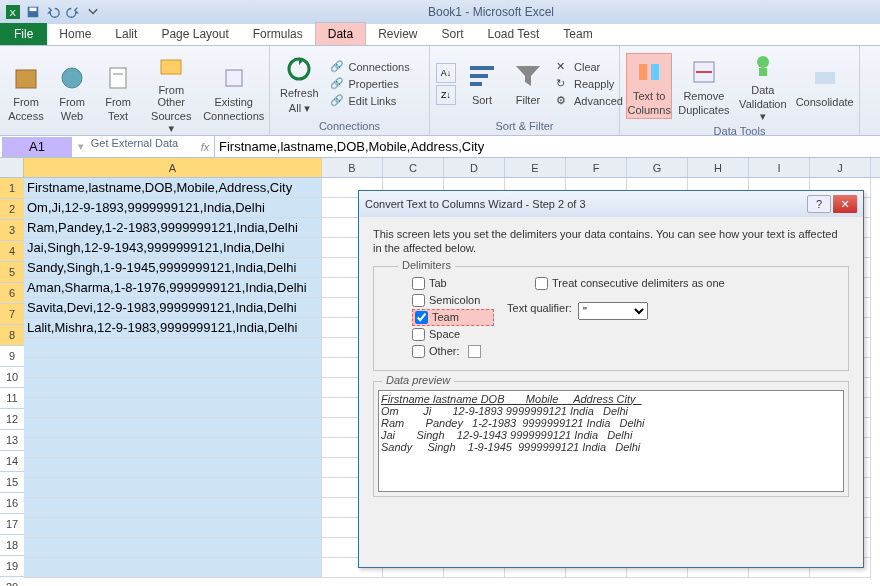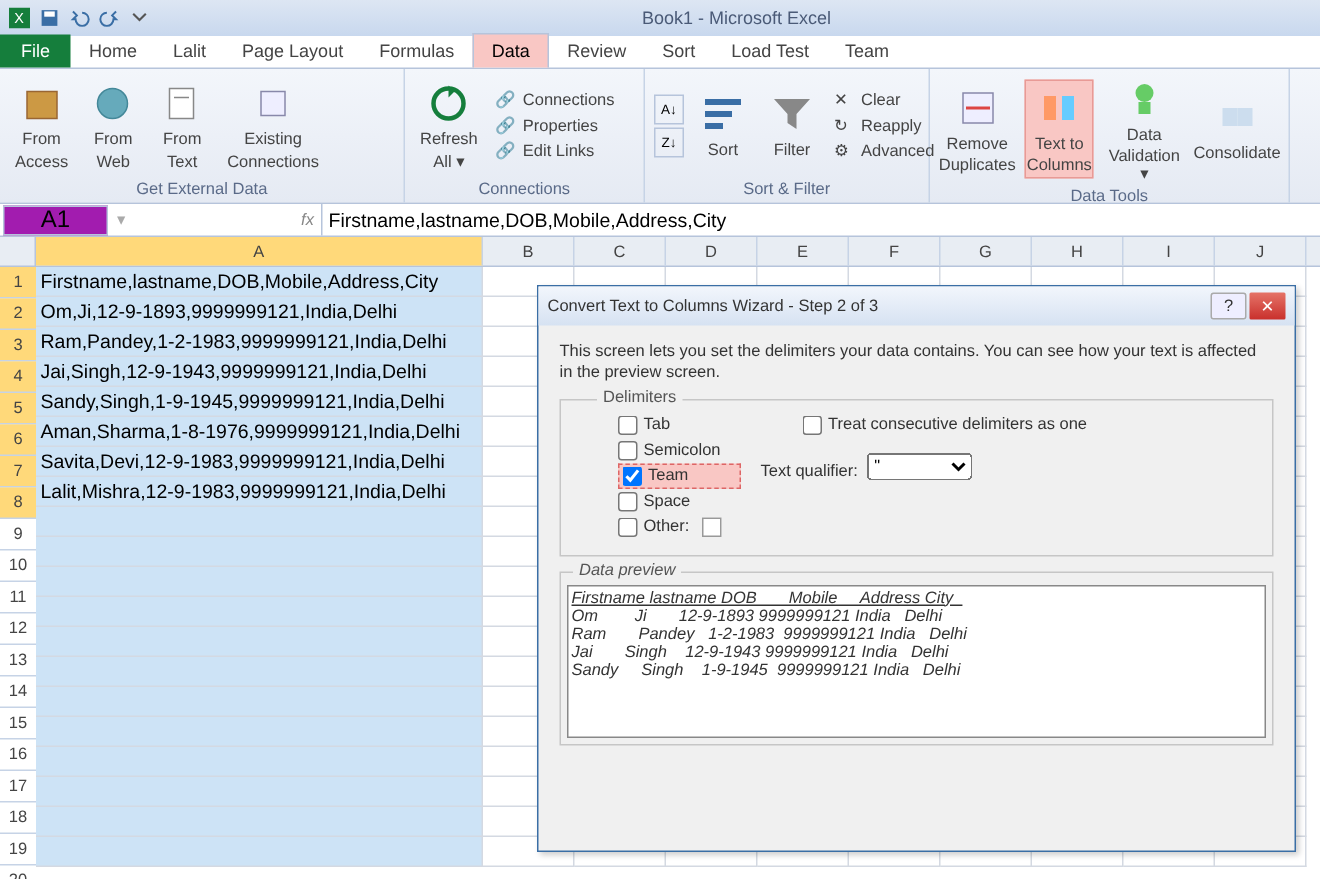--- a/index.html
+++ b/index.html
@@ -27,21 +27,21 @@
 .rbtn .ic { width:32px; height:32px; display:flex; align-items:center; justify-content:center; }
 .rbtn span { line-height:1.1; }
 .small-list { display:flex; flex-direction:column; gap:1px; }
 .small-list .sitem { display:flex; align-items:center; gap:4px; padding:1px 2px; color:#444; }
 .small-list .sitem .sic { width:14px; height:14px; }
 .rbtn.highlight { background:#f9c7c4; border:1px solid #e89a96; }
 
 
 .formula-row { height:22px; display:flex; border-bottom:1px solid #b6c4db; }
 .name-box { width:215px; border-right:1px solid #b6c4db; display:flex; align-items:center; }
-.name-box input { border:none; padding:0 6px; width:70px; height:20px; outline:none; background:#a21caf; border:1px solid #b6c4db; margin:0 2px; font-size:16px; text-align:center; }
+.name-box input { border:none; padding:0 6px; width:70px; height:20px; outline:none; background:#c4b5fd; border:1px solid #b6c4db; margin:0 2px; font-size:13px; text-align:center; }
 .fx { width:18px; text-align:center; color:#888; font-style:italic; }
 .formula-bar { flex:1; display:flex; align-items:center; padding:0 4px; font-size:13px; }
 
 
 .grid-area { position:relative; display:flex; height:428px; }
 .col-hdrs { height:20px; background:#e8edf3; border-bottom:1px solid #b6c4db; display:flex; }
 .col-hdrs .ch { border-right:1px solid #c6d3e6; text-align:center; line-height:20px; color:#444; }
 .ch.A { width:298px; background:#ffd97a; }
 .ch.o { width:61px; }
 .rh { width:24px; text-align:center; line-height:20px; border-bottom:1px solid #c6d3e6; color:#444; }
@@ -62,21 +62,21 @@
 .dlg-body { padding:10px 14px; font-size:11px; color:#333; }
 .dlg-instr { margin-bottom:10px; line-height:1.3; }
 .fieldset { border:1px solid #c6c6c6; padding:8px 10px 10px; margin-bottom:10px; position:relative; }
 .fieldset .legend { position:absolute; top:-8px; left:24px; background:#f0f0f0; padding:0 4px; color:#555; }
 .chk-col { display:inline-block; vertical-align:top; width:110px; }
 .chk-row { display:flex; align-items:center; gap:4px; padding:2px 0;margin-left:28px; }
 .chk-row input { width:13px; height:13px; }
 .chk-row.hl { background:#f9c7c4; padding:1px 2px; border:1px dashed #d66; }
 .other-in { width:30px; height:16px; border:1px solid #999; margin-left:4px; }
 .right-opts { display:inline-block; vertical-align:top; margin-left:10px; }
-.qual-row { margin-top:10px; display:flex; align-items:flex-end; gap:6px; }
+.qual-row { margin-top:10px; display:flex; align-items:flex-start; gap:6px; }
 .qual-row select { width:70px; height:18px; }
 .preview { border:1px solid #c6c6c6; padding:4px; position:relative;font-style:italic; }
 .preview .legend2 { position:absolute; top:-8px; left:8px; background:#f0f0f0; padding:0 4px; color:#555; }
 .preview-box { background:#fff; border:1px solid #888; height:102px; overflow:auto; font-family:"Courier New",monospace; font-size:12px; padding:2px; margin-top:4px; }
 .prev-row { white-space:pre; }
 .prev-hdr { white-space:pre; font-weight:normal; text-decoration:underline; }
 .dlg-btns { position:absolute; bottom:10px; right:14px; display:flex; gap:8px; }
 .dlg-btns button { width:74px; height:22px; background:linear-gradient(#fdfdfd,#e3e3e3); border:1px solid #888; border-radius:3px; font-size:11px; }
 .dlg-btns button.hl { background:#f9c7c4; border:2px solid #d66; }
 
@@ -158,20 +158,29 @@
               <rect x="8" y="6" width="16" height="20" fill="#fff" stroke="#888"></rect>
               <line x1="11" y1="12" x2="21" y2="12" stroke="#888"></line>
             </svg>
           </div>
     <span>From</span>
           <span>Text</span>
         </div>
         <div class="rbtn">
     <div class="ic">
             <svg viewBox="0 0 32 32">
+              <rect x="6" y="10" width="20" height="14" fill="#fc6" stroke="#c93"></rect>
+            </svg>
+          </div>
+    <span>From Other</span>
+          <span>Sources ▾</span>
+        </div>
+        <div class="rbtn">
+    <div class="ic">
+            <svg viewBox="0 0 32 32">
               <rect x="8" y="8" width="16" height="16" fill="#eef" stroke="#88a"></rect>
             </svg>
           </div>
     <span>Existing</span>
           <span>Connections</span>
         </div>
       </div>
     <div class="group-label">Get External Data</div>
   </div>
   <div class="group" style="width:160px">
@@ -239,39 +248,39 @@
           <div class="sitem">
             <span class="sic">⚙</span>
             <span>Advanced</span>
           </div>
         </div>
     </div>
     <div class="group-label">Sort &amp; Filter</div>
   </div>
   <div class="group" style="width:240px">
     <div class="group-body" id="tools-buttons">
+        <div class="rbtn highlight">
+    <div class="ic">
+            <svg viewBox="0 0 32 32">
+              <rect x="6" y="8" width="8" height="16" fill="#f96"></rect>
+              <rect x="18" y="8" width="8" height="16" fill="#6cf"></rect>
+            </svg>
+          </div>
+    <span>Text to</span>
+          <span>Columns</span>
+        </div>
         <div class="rbtn ">
     <div class="ic">
             <svg viewBox="0 0 32 32">
               <rect x="6" y="6" width="20" height="20" fill="#eef" stroke="#88a"></rect>
               <line x1="8" y1="16" x2="24" y2="16" stroke="#d44" stroke-width="2"></line>
             </svg>
           </div>
     <span>Remove</span>
           <span>Duplicates</span>
-        </div>
-        <div class="rbtn highlight">
-    <div class="ic">
-            <svg viewBox="0 0 32 32">
-              <rect x="6" y="8" width="8" height="16" fill="#f96"></rect>
-              <rect x="18" y="8" width="8" height="16" fill="#6cf"></rect>
-            </svg>
-          </div>
-    <span>Text to</span>
-          <span>Columns</span>
         </div>
         <div class="rbtn ">
     <div class="ic">
             <svg viewBox="0 0 32 32">
               <circle cx="16" cy="12" r="6" fill="#6c6"></circle>
               <rect x="12" y="18" width="8" height="8" fill="#6c6"></rect>
             </svg>
           </div>
     <span>Data</span>
           <span>Validation ▾</span>
@@ -582,21 +591,21 @@
 </div>
 
 <div class="dialog">
   <div class="dlg-title">
     <span>Convert Text to Columns Wizard - Step 2 of 3</span>
     <span class="spacer"></span>
     <div class="tbtn" style="border:1px solid #aaa;border-radius:2px;background:#eef">?</div>
     <div class="tbtn close">✕</div>
   </div>
   <div class="dlg-body">
-    <div class="dlg-instr">This screen lets you set the delimiters your data contains.  You can see how your text is affected in the preview screen.</div>
+    <div class="dlg-instr">This screen lets you set the delimiters your data contains.  You can see how your text is affected in the affected below.</div>
     <div class="fieldset">
       <span class="legend">Delimiters</span>
       <div class="chk-col">
         <label class="chk-row">
             <input type="checkbox" style="">
             <span>Tab</span>
           </label>
         <label class="chk-row">
             <input type="checkbox" style="">
             <span>Semicolon</span>

